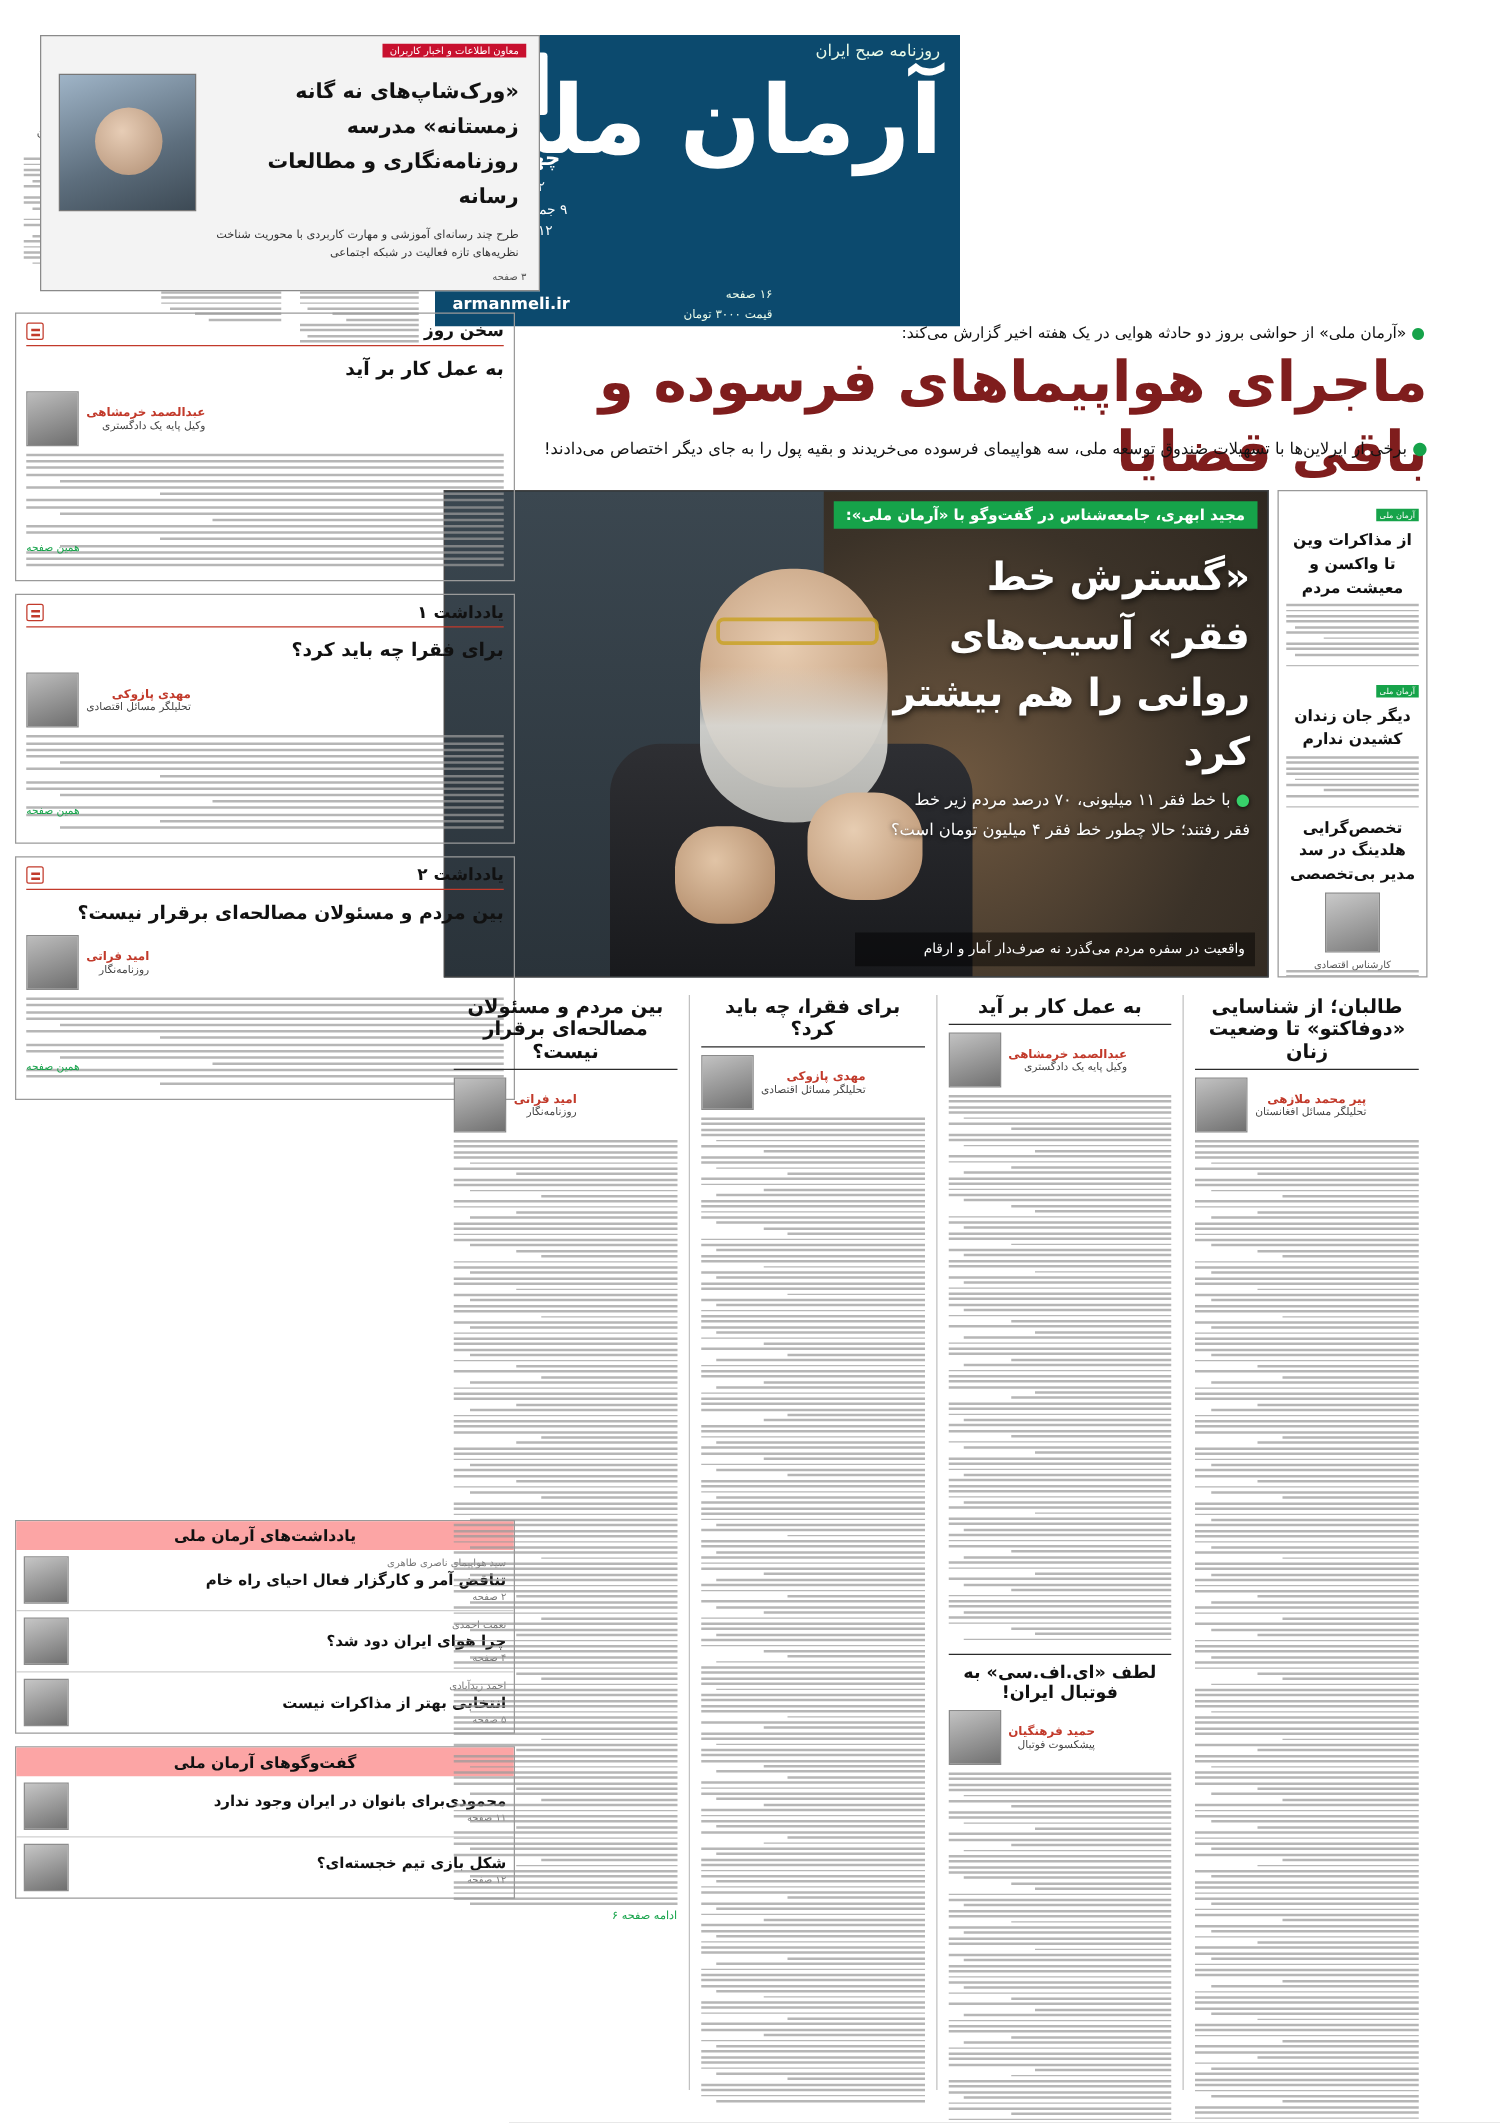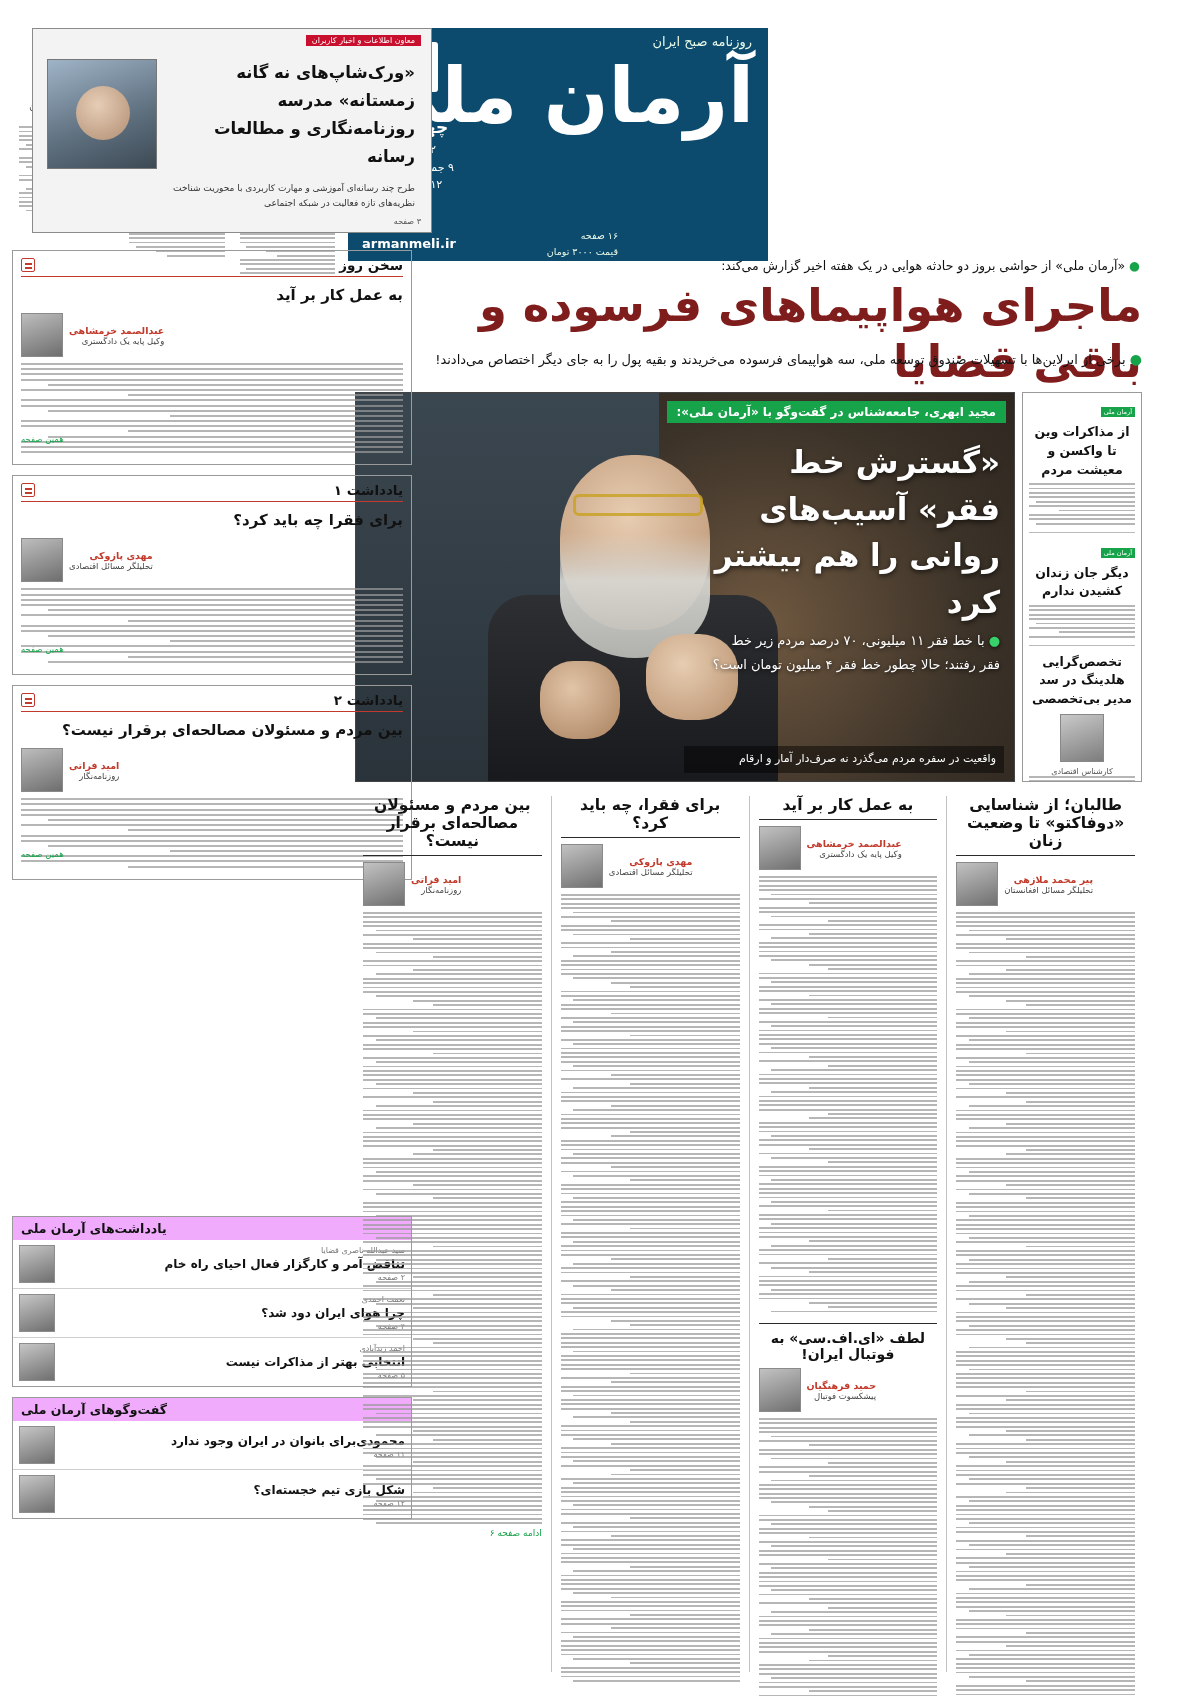--- a/index.html
+++ b/index.html
@@ -292,22 +292,22 @@
     width: 42px; height: 44px; background: linear-gradient(160deg,#bdbdbd,#6e6e6e);
     border: 1px solid #8a8a8a; flex: 0 0 auto;
   }
   .railbox .more {
     position: absolute; left: 8px; bottom: 20px;
     color: #16a34a; font-size: 8.5px;
   }
 
   
   .listbox .listhead {
-    background: #f0abfc; color: #111; font-size: 12.5px; font-weight: bold;
-    padding: 4px 8px; text-align: left;
+    background: #fca5a5; color: #111; font-size: 12.5px; font-weight: bold;
+    padding: 4px 8px; text-align: center;
   }
   .listbox .row {
     display: flex; flex-direction: row-reverse; align-items: center; gap: 8px;
     border-bottom: 1px solid #cfcfcf; padding: 5px 6px;
   }
   .listbox .row .av {
     width: 36px; height: 38px; background: linear-gradient(160deg,#c6c6c6,#6f6f6f);
     border: 1px solid #8d8d8d; flex: 0 0 auto;
   }
   .listbox .row .tx { flex: 1; text-align: right; }
@@ -651,21 +651,21 @@
 
   </div>
 
   <div style="position:absolute;left:12px;top:1216px;width:400px;">
 
     <div class="listbox" style="border:1px solid #9a9a9a;margin-bottom:10px">
       <div class="listhead">یادداشت‌های آرمان ملی</div>
       <div class="row">
         <div class="av"></div>
         <div class="tx">
-          <div class="pg">سید عبدالله ناصری قضایا</div>
+          <div class="pg">سید هواپیمای ناصری طاهری</div>
           <div class="ttl">تناقض آمر و کارگزار فعال احیای راه خام</div>
           <div class="pg">۲ صفحه</div>
         </div>
       </div>
       <div class="row">
         <div class="av"></div>
         <div class="tx">
           <div class="pg">نعمت احمدی</div>
           <div class="ttl">چرا هوای ایران دود شد؟</div>
           <div class="pg">۴ صفحه</div>

